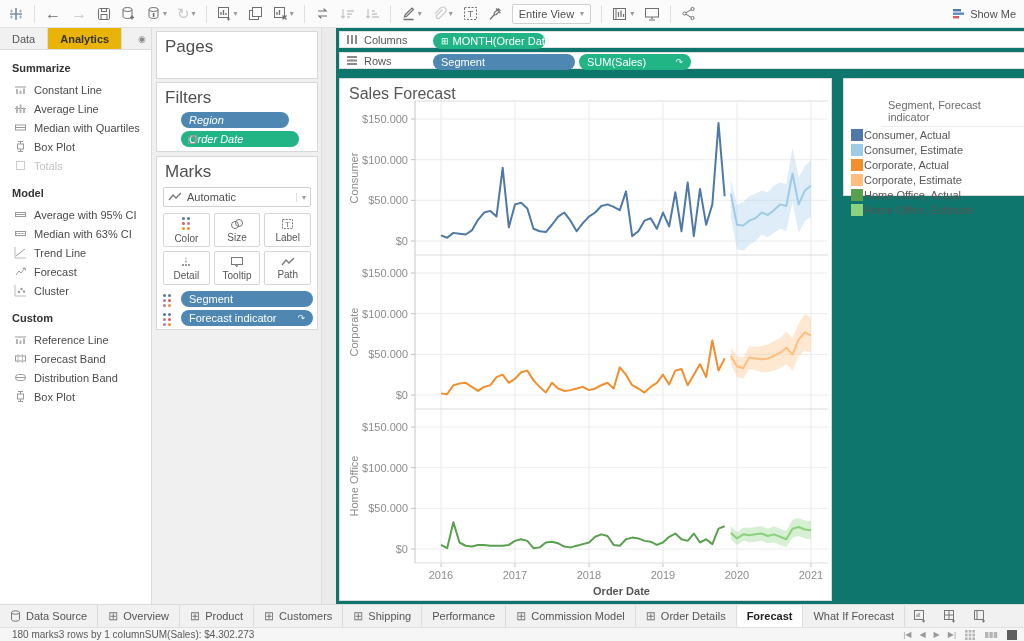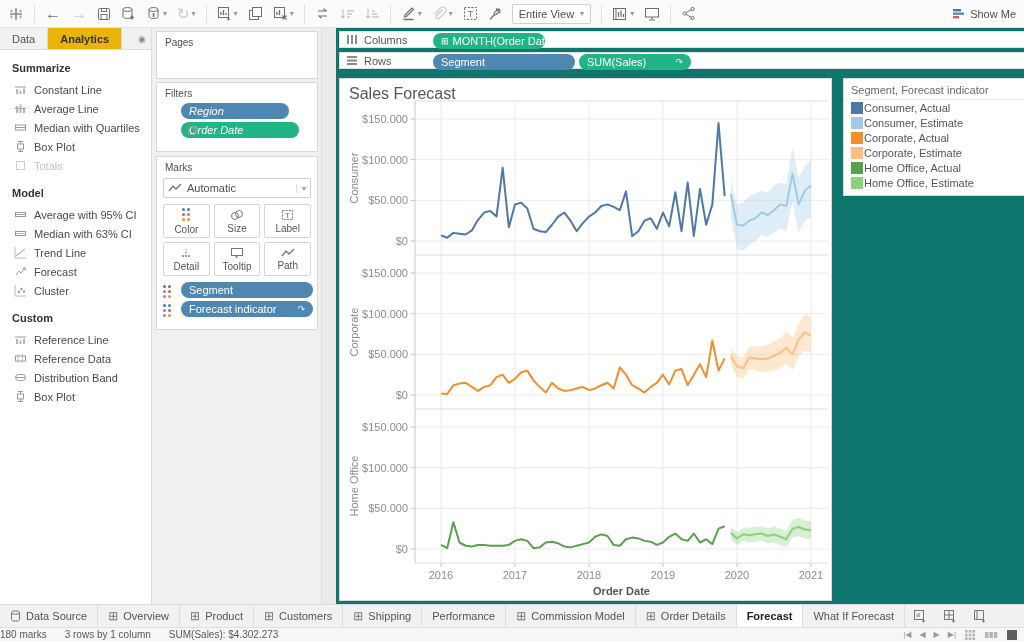--- a/index.html
+++ b/index.html
@@ -20,45 +20,45 @@
   .pane-tab { padding:0 12px; display:flex; align-items:center; border-right:1px solid #dcdcdc; cursor:pointer; }
   .pane-tab.active { background:#eab308; font-weight:bold; color:#333; }
   #pane-pin { margin-left:auto; width:18px; display:flex; align-items:center; justify-content:center; color:#8a8a8a; font-size:9px; cursor:pointer; }
   .sec-title { font-size:11px; font-weight:bold; color:#333; padding:12px 0 6px 12px; }
   .an-item { display:flex; align-items:center; gap:7px; height:19px; padding-left:14px; font-size:11px; color:#4a4a4a; cursor:pointer; }
   .an-item.dis { color:#c2c2c2; }
   .an-item svg { flex:0 0 auto; }
   
   #middle-panel { position:absolute; left:152px; top:28px; width:170px; height:576px; background:#f0f0f0; border-right:1px solid #dcdcdc; }
   .card { position:absolute; left:4px; width:162px; background:#fff; border:1px solid #d8d8d8; }
-  .card-title { font-size:10px; color:#4f4f4f; padding:5px 0 4px 8px; }
+  .card-title { font-size:17px; color:#4f4f4f; padding:5px 0 4px 8px; }
   .pill { height:16px; border-radius:8px; color:#fff; font-size:11px; display:flex; align-items:center; padding:0 8px; white-space:nowrap; overflow:hidden; cursor:pointer; }
   .pill.blue { background:#4d87b2; }
   .pill.green { background:#21b585; }
   .pill .pr { margin-left:auto; font-size:9px; opacity:.9; }
   .dotgrid { display:inline-grid; grid-template-columns:4px 4px; grid-auto-rows:4px; gap:1px; }
   .dotgrid i { width:3.2px; height:3.2px; border-radius:50%; display:block; }
   .mbtn { border:1px solid #d6d6d6; border-radius:2px; background:#fff; width:50px; height:34px; display:flex; flex-direction:column; align-items:center; justify-content:center; gap:2px; font-size:10px; color:#555; cursor:pointer; }
   
   #worksheet { position:absolute; left:336px; top:28px; width:702px; height:576px; background:#0f766e; }
   .shelf { position:absolute; left:3px; width:696px; height:17px; background:#fff; border:1px solid #e0e0e0; display:flex; align-items:center; font-size:11px; color:#555; gap:6px; padding-left:6px; }
   .shelf .pills { position:absolute; left:93px; top:0; height:17px; display:flex; align-items:center; gap:4px; }
   #chart-card { position:absolute; left:3px; top:50px; width:493px; height:523px; background:#fff; border:1px solid #d9d9d9; }
   #chart-title { position:absolute; left:9px; top:6px; font-size:16px; color:#565656; }
   #legend-card { position:absolute; left:507px; top:50px; width:182px; height:118px; background:#fff; border:1px solid #d9d9d9; font-size:11px; }
-  #legend-title { color:#6a6a6a; padding:5px 0 3px 7px; border-bottom:1px solid #eee; }
+  #legend-title { color:#6a6a6a; padding:20px 0 3px 7px; border-bottom:1px solid #eee;margin-left:37px; }
   .lg-row { display:flex; align-items:center; gap:1px; padding:1.5px 0 1.5px 7px; color:#555; }
   .lg-sw { width:12px; height:12px; flex:0 0 auto; }
   
   #tabbar { position:absolute; left:0; top:604px; width:1024px; height:23px; background:#f1f1f1; border-top:1px solid #dcdcdc; display:flex; align-items:stretch; font-size:11px; color:#555; }
   .sheet-tab { display:flex; align-items:center; gap:5px; padding:0 10px; border-right:1px solid #ddd; cursor:pointer; white-space:nowrap; }
   .sheet-tab .ticon { color:#777; font-size:12px; }
   .sheet-tab.active { background:#fff; color:#222; font-weight:bold; }
   .newbtn { display:flex; align-items:center; padding:0 8px; color:#777; cursor:pointer; }
-  #statusbar { position:absolute; left:0; top:627px; width:1024px; height:14px; background:#f6f6f6; border-top:1px solid #e0e0e0; display:flex; align-items:center; font-size:10px; color:#5a5a5a; gap:18px; }
+  #statusbar { position:absolute; left:0; top:627px; width:1024px; height:14px; background:#f6f6f6; border-top:1px solid #e0e0e0; display:flex; align-items:center; font-size:10px; color:#5a5a5a; padding-left:12px; }
   #status-right { margin-left:auto; display:flex; align-items:center; gap:8px; padding-right:6px; color:#9a9a9a; font-size:8px; }
   #status-right .vico { display:inline-block; }
   text { font-family:"Liberation Sans", sans-serif; }
 </style>
 </head>
 <body>
 
 <div id="toolbar">
   <span class="tbi">
     <svg width="16" height="16" viewBox="0 0 16 16">
@@ -295,21 +295,21 @@
         <rect x="5.5" y="7.5" width="2" height="3.5" fill="#b5b5b5"></rect>
         <rect x="9" y="5.5" width="2" height="5.5" fill="#b5b5b5"></rect>
       </svg>
       <span>Reference Line</span>
     </div>
   <div class="an-item">
       <svg width="13" height="13" viewBox="0 0 13 13" fill="none">
         <rect x="1.5" y="4" width="10" height="5" stroke="#999"></rect>
         <path d="M4 2v9M8.5 2v9" stroke="#bbb"></path>
       </svg>
-      <span>Reference Data</span>
+      <span>Forecast Band</span>
     </div>
   <div class="an-item">
       <svg width="13" height="13" viewBox="0 0 13 13" fill="none">
         <rect x="1.5" y="3.5" width="10" height="6" rx="3" stroke="#999"></rect>
         <path d="M1.5 6.5h10" stroke="#999"></path>
       </svg>
       <span>Distribution Band</span>
     </div>
   <div class="an-item">
       <svg width="13" height="13" viewBox="0 0 13 13" fill="none">

